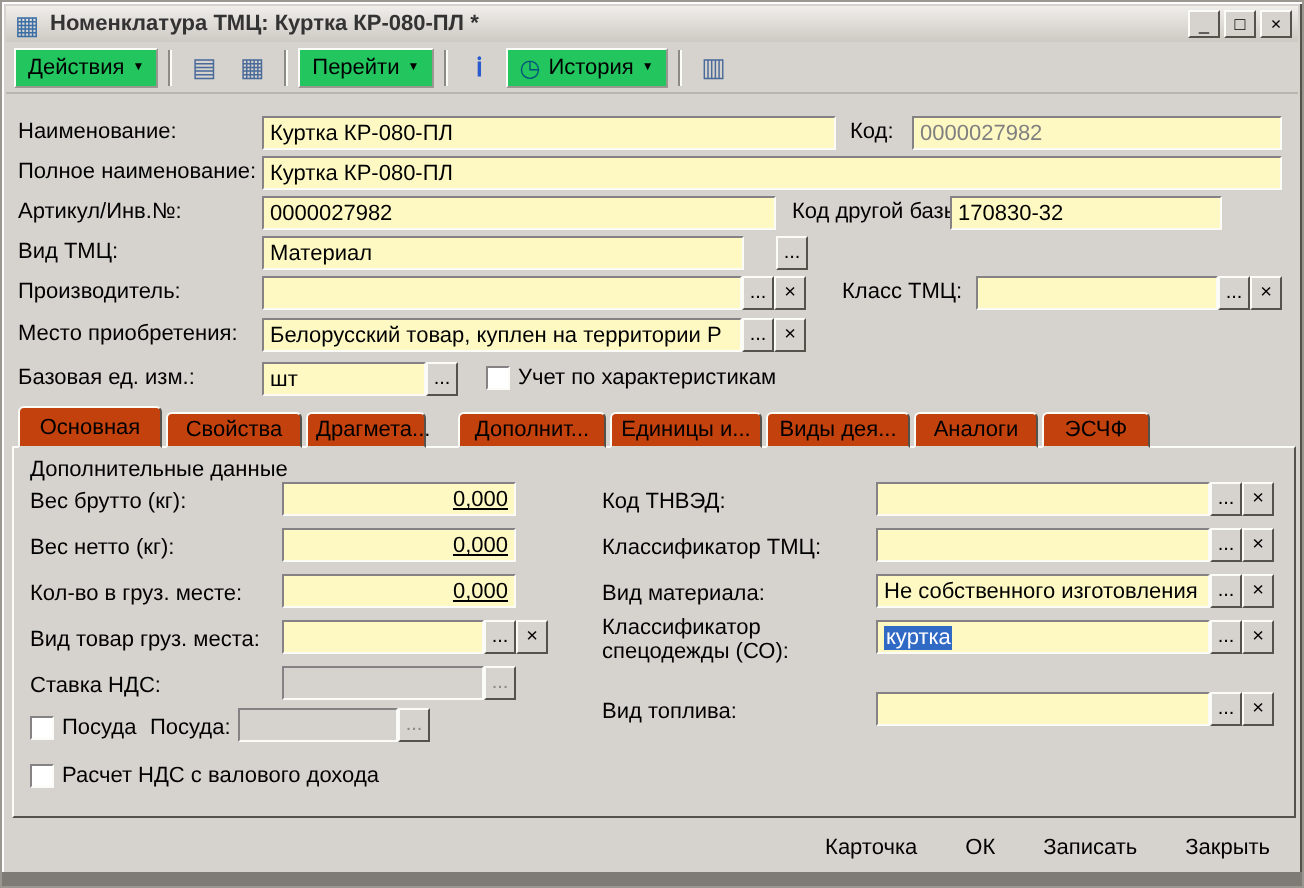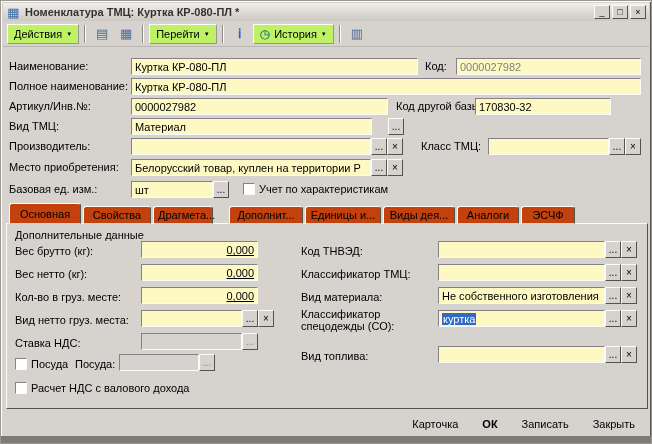--- a/index.html
+++ b/index.html
@@ -19,21 +19,21 @@
   .title-icon{width:15px;height:13px;display:flex;align-items:center;justify-content:center;
     color:#3a6ea5;font-size:13px;line-height:1;}
   .title-text{flex:1;margin-left:4px;font-weight:bold;color:#333;white-space:nowrap;overflow:hidden;}
   .winbtn{width:16px;height:14px;margin-left:2px;background:#d6d3ce;
     border:1px solid;border-color:#fbfbf8 #55524c #55524c #fbfbf8;
     display:flex;align-items:center;justify-content:center;font-size:9px;line-height:1;cursor:default;}
   
   .toolbar{position:absolute;left:2px;top:20px;right:2px;height:26px;
     display:flex;align-items:center;padding:0 4px;gap:2px;
     border-bottom:1px solid #b9b6b0;}
-  .tbtn{display:flex;align-items:center;gap:4px;height:20px;padding:0 6px;background:#bef264;
+  .tbtn{display:flex;align-items:center;gap:4px;height:20px;padding:0 6px;background:#22c55e;
     border:1px solid;border-color:#fbfbf8 #9a9791 #9a9791 #fbfbf8;white-space:nowrap;}
   .caret{font-size:6px;line-height:1;}
   .tb-sep{width:2px;height:18px;border-left:1px solid #8d8a85;border-right:1px solid #fbfbf8;margin:0 3px;}
   .ibtn{width:22px;height:20px;display:flex;align-items:center;justify-content:center;border:1px solid transparent;}
   .tb-glyph{font-size:13px;line-height:1;color:#4a6a9a;}
   .tb-glyph.info{color:#2a5ad0;font-weight:bold;}
   .tb-glyph.clock{color:#00537b;font-size:12px;}
   
   .lbl{position:absolute;height:17px;line-height:17px;white-space:nowrap;}
   .lbl-wrap{position:absolute;line-height:12px;white-space:normal;}
@@ -54,21 +54,21 @@
   .tab{position:absolute;top:205px;height:18px;background:#c2410c;
     border:1px solid;border-color:#fbfbf8 #55524c #d6d3ce #fbfbf8;
     border-radius:3px 3px 0 0;text-align:center;line-height:16px;padding:0 4px;z-index:2;}
   .tab.active{top:202px;height:21px;line-height:20px;z-index:4;border-bottom-color:#d6d3ce;}
   .panel{position:absolute;left:5px;top:222px;width:642px;height:186px;
     border:1px solid;border-color:#fbfbf8 #55524c #55524c #fbfbf8;z-index:1;}
   .sect{position:absolute;left:14px;top:228px;font-weight:normal;}
   
   .footer{position:absolute;right:14px;top:414px;display:flex;gap:20px;align-items:center;height:18px;}
   .flat-btn{white-space:nowrap;padding:1px 2px;}
-  .flat-btn.strong{font-weight:bold;}
+  .flat-btn.strong{font-weight:normal;}
   .bottom-strip{position:absolute;left:0;right:0;bottom:0;height:7px;background:#7e7b77;}
 </style>
 </head>
 <body>
 
 <div id="win">
 
   <div class="titlebar">
     <span class="title-icon">
         <span>▦</span>
@@ -162,21 +162,21 @@
 
   <div class="lbl" style="left:14px;top:242px">Вес брутто (кг):</div>
   <div class="fld num" style="left:140px;top:240px;width:117px"><span>0,000</span></div>
 
   <div class="lbl" style="left:14px;top:265px">Вес нетто (кг):</div>
   <div class="fld num" style="left:140px;top:263px;width:117px"><span>0,000</span></div>
 
   <div class="lbl" style="left:14px;top:288px">Кол-во в груз. месте:</div>
   <div class="fld num" style="left:140px;top:286px;width:117px"><span>0,000</span></div>
 
-  <div class="lbl" style="left:14px;top:311px">Вид нетто груз. места:</div>
+  <div class="lbl" style="left:14px;top:311px">Вид товар груз. места:</div>
   <div class="fld" style="left:140px;top:309px;width:101px"><span></span></div>
   <div class="btn-sq" style="left:241px;top:309px">...</div>
   <div class="btn-sq" style="left:257px;top:309px">×</div>
 
   <div class="lbl" style="left:14px;top:334px">Ставка НДС:</div>
   <div class="fld disabled" style="left:140px;top:332px;width:101px"><span></span></div>
   <div class="btn-sq dim" style="left:241px;top:332px">...</div>
 
   <div class="cbx" style="left:14px;top:357px"></div>
   <div class="lbl" style="left:30px;top:355px">Посуда</div>

